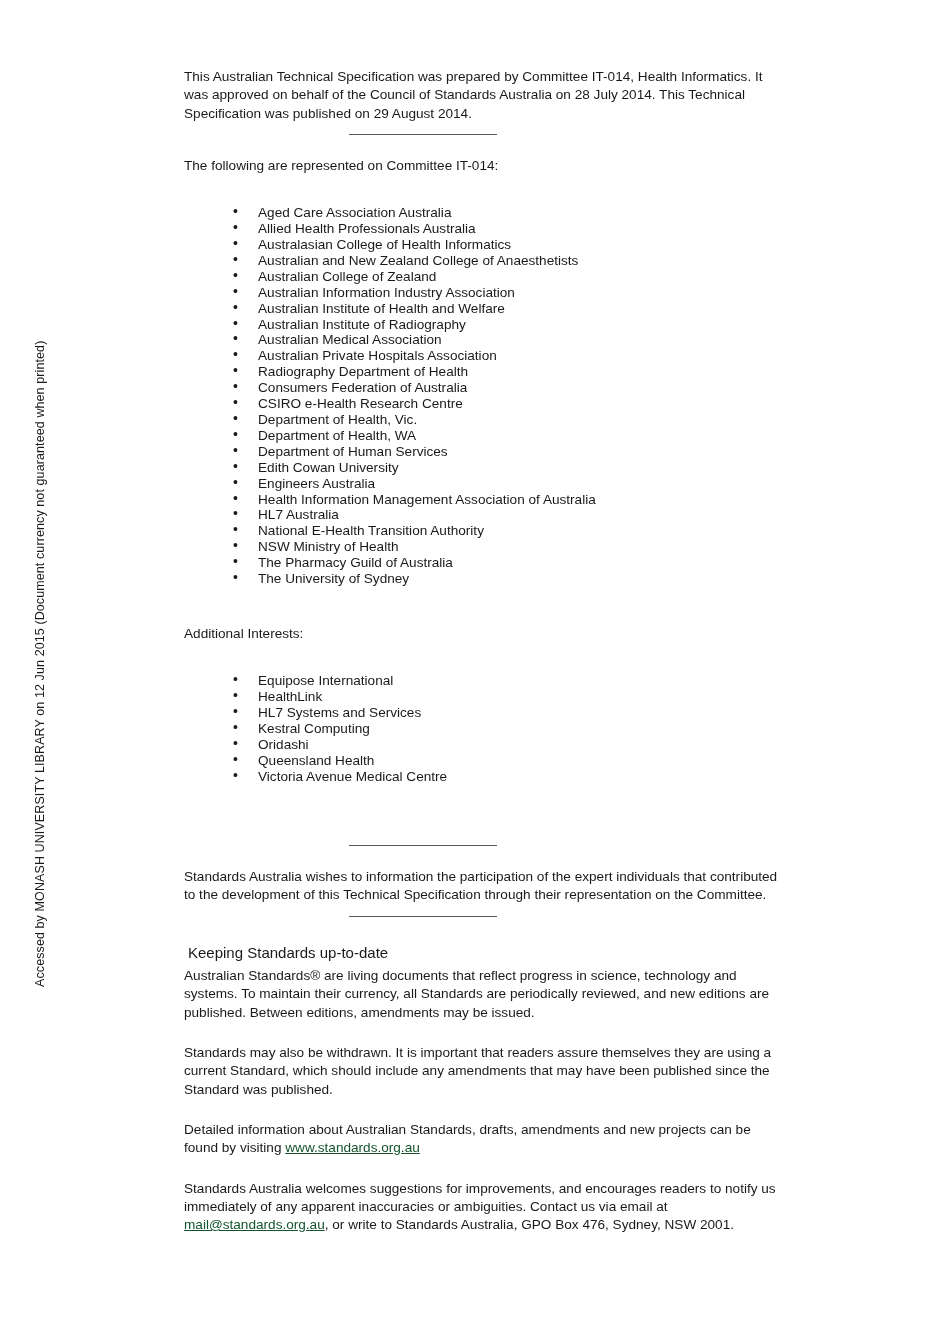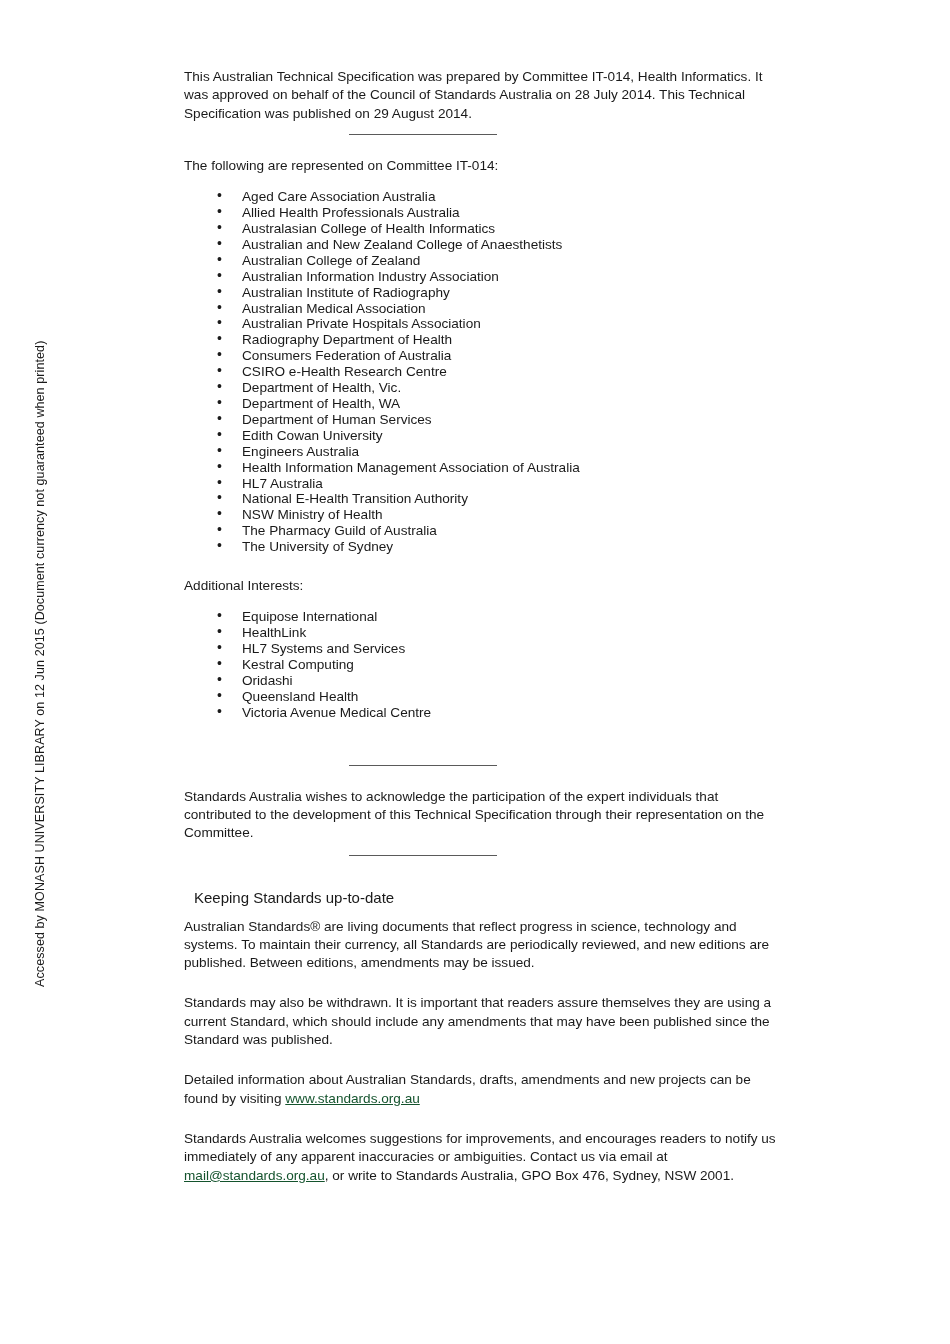--- a/index.html
+++ b/index.html
@@ -65,21 +65,21 @@
   }
   .rule.rule2 {
     margin: 14px 0 0 165px;
   }
   .rule.rule3 {
     margin: 12px 0 0 165px;
   }
 
   ul.bullets {
     list-style: none;
-    margin: 0;
+    margin: 16px;
     padding: 0;
   }
   ul.bullets li {
     position: relative;
     padding-left: 58px;
     font-size: 13.6px;
     line-height: 15.9px;
     color: #1a1a1a;
   }
   ul.bullets li::before {
@@ -87,21 +87,21 @@
     position: absolute;
     left: 33px;
     top: -1px;
     font-size: 14px;
     color: #1a1a1a;
   }
 
   h2.heading {
     font-size: 15px;
     font-weight: normal;
-    margin: 10px;
+    margin: 4px;
     padding: 0;
     line-height: 20px;
     color: #1a1a1a;
   }
 
   a.link {
     color: #14532d;
     text-decoration: underline;
   }
 </style>
@@ -124,20 +124,21 @@
 
   <div class="spacer-sm"></div>
 
   <ul class="bullets">
     <li>Aged Care Association Australia</li>
     <li>Allied Health Professionals Australia</li>
     <li>Australasian College of Health Informatics</li>
     <li>Australian and New Zealand College of Anaesthetists</li>
     <li>Australian College of Zealand</li>
     <li>Australian Information Industry Association</li>
+    <li>Australian Institute of Health and Welfare</li>
     <li>Australian Institute of Radiography</li>
     <li>Australian Medical Association</li>
     <li>Australian Private Hospitals Association</li>
     <li>Radiography Department of Health</li>
     <li>Consumers Federation of Australia</li>
     <li>CSIRO e-Health Research Centre</li>
     <li>Department of Health, Vic.</li>
     <li>Department of Health, WA</li>
     <li>Department of Human Services</li>
     <li>Edith Cowan University</li>
@@ -165,21 +166,21 @@
     <li>Queensland Health</li>
     <li>Victoria Avenue Medical Centre</li>
   </ul>
 
   <div class="spacer-lg"></div>
 
   <div class="rule rule2"></div>
 
   <div class="spacer-md"></div>
 
-  <p class="para">Standards Australia wishes to acknowledge the participation of the expert individuals that contributed to the development of this Technical Specification through their representation on the Committee.</p>
+  <p class="para">Standards Australia wishes to information the participation of the expert individuals that contributed to the development of this Technical Specification through their representation on the Committee.</p>
 
   <div class="rule rule3"></div>
 
   <div class="spacer-md"></div>
 
   <h2 class="heading">Keeping Standards up-to-date</h2>
 
   <p class="para">Australian Standards® are living documents that reflect progress in science, technology and systems. To maintain their currency, all Standards are periodically reviewed, and new editions are published. Between editions, amendments may be issued.</p>
 
   <div class="spacer-md"></div>

